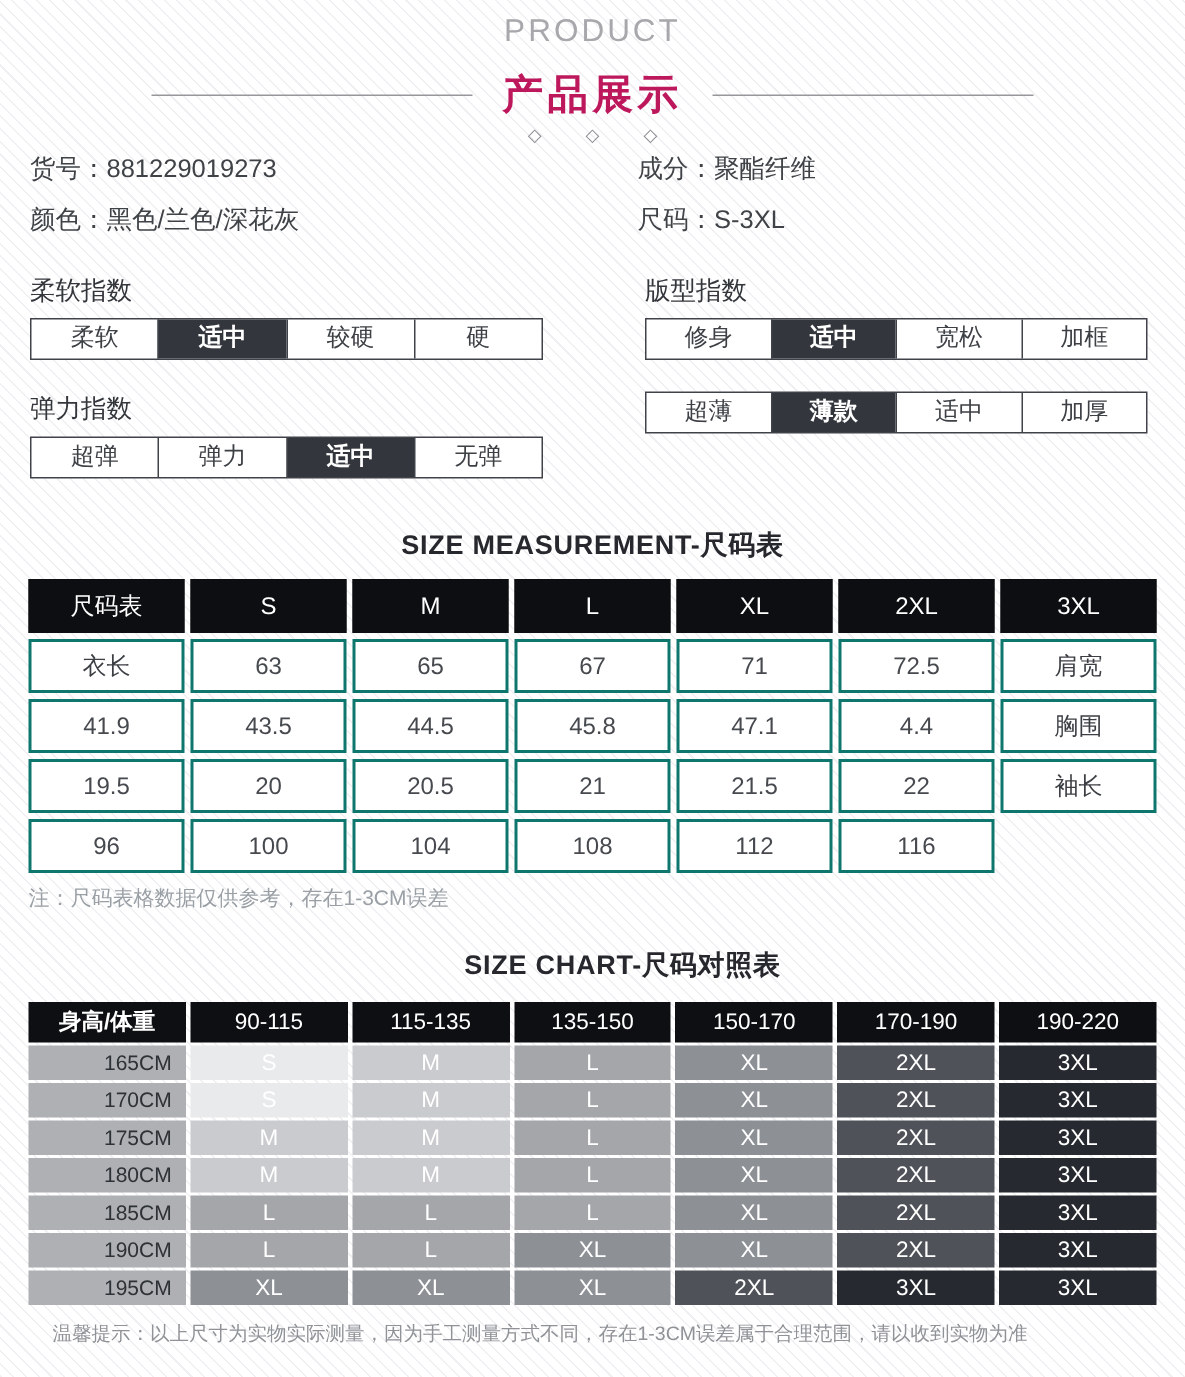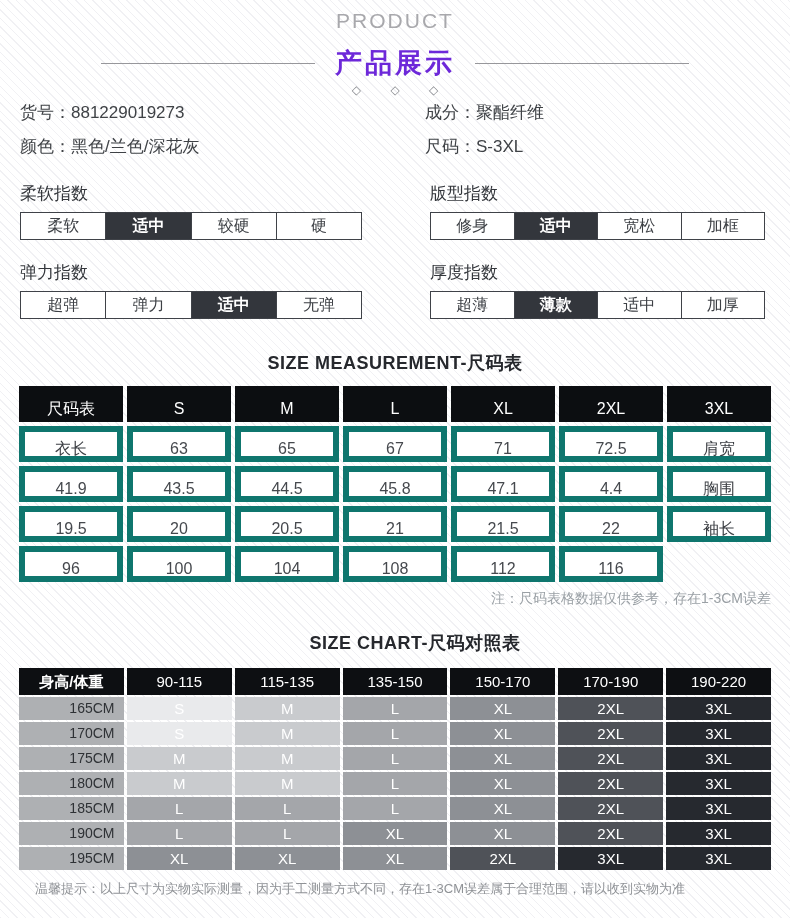--- a/index.html
+++ b/index.html
@@ -7,43 +7,43 @@
   body {
     font-family:"Liberation Sans","DejaVu Sans",sans-serif;
     background:#ffffff;
     background-image:repeating-linear-gradient(45deg, rgba(223,223,230,.45) 0 1px, transparent 1px 6px);
     overflow:hidden;
     color:#3f4246;
   }
   .eyebrow { text-align:center; padding-top:9px; font-size:21px; letter-spacing:2px; color:#a8a8ac; }
   .title-row { display:flex; align-items:center; justify-content:center; gap:20px; margin-top:12px; }
   .title-line { width:214px; height:1px; background:#97979b; }
-  .main-title { font-size:27px; font-weight:bold; color:#6d28d9; letter-spacing:3px; }
+  .main-title { font-size:27px; font-weight:bold; color:#be185d; letter-spacing:3px; }
   .diamonds { text-align:center; margin-top:2px; font-size:12px; color:#8a8c90; letter-spacing:13px; padding-left:13px; height:16px; }
 
   .info-grid { display:grid; grid-template-columns:405px auto; row-gap:10px; padding-left:20px; margin-top:2px; }
   .info-item { font-size:17px; line-height:24px; color:#3f4246; }
 
   .index-grid { display:grid; grid-template-columns:342px 335px; column-gap:68px; row-gap:21px; padding-left:20px; margin-top:23px; }
   .idx-title { font-size:17px; font-weight:normal; color:#33363b; margin-bottom:7px; }
   .idx-bar { display:flex; border:1px solid #3f4248; background:#fff; height:28px; }
   .idx-cell { flex:1; text-align:center; line-height:26px; font-size:16px; color:#3d4045; border-left:1px solid #3f4248; }
   .idx-cell:first-child { border-left:none; }
   .idx-cell.sel { background:#33363c; color:#ffffff; font-weight:bold; }
 
   .section-title { text-align:center; font-size:18px; color:#26282d; letter-spacing:.5px; }
   .sm-title { margin-top:32px; }
   .sc-title { margin-top:23px;padding-left:40px; }
 
   .mt-grid { width:752px; margin:11px auto 0; display:grid; grid-template-columns:repeat(7,1fr); gap:4px; }
-  .mt-cell { background:#fff; border:6px solid #0f766e; height:36px; line-height:34px; text-align:center; font-size:16px; color:#46494e; }
+  .mt-cell { background:#fff; border:2px solid #0f766e; height:36px; line-height:34px; text-align:center; font-size:16px; color:#46494e; }
   .mt-cell.head { background:#0c0e11; border-color:#0c0e11; color:#fff; }
   .mt-cell.label { color:#3b3e43; }
 
-  .note { width:752px; margin:8px auto 0; text-align:right; font-size:14px; color:#9aa0a5; }
+  .note { width:752px; margin:8px auto 0; text-align:left; font-size:14px; color:#9aa0a5; }
 
   .sc-grid { width:752px; margin:13px auto 0; display:grid; grid-template-columns:repeat(7,1fr); gap:2px 3px; }
   .sc-cell { height:23px; line-height:23px; text-align:center; font-size:15px; color:#fff; }
   .sc-cell.head { background:#0d0f12; height:27px; line-height:27px; }
   .sc-grid > .sc-cell.head:first-child { font-weight:bold; }
   .sc-cell.hlabel { background:#aeb0b3; color:#2e3135; font-size:14px;padding-left:41px; }
 
   .tip { margin:10px 0 0 35px; font-size:13px; color:#8f9296; }
 </style>
 </head>
@@ -90,21 +90,20 @@
       <section class="idx-section">
         <h3 class="idx-title">弹力指数</h3>
         <div class="idx-bar">
           <div class="idx-cell">超弹</div>
           <div class="idx-cell">弹力</div>
           <div class="idx-cell sel">适中</div>
           <div class="idx-cell">无弹</div>
         </div>
       </section>
       <section class="idx-section">
-        <h3 class="idx-title">厚度指数</h3>
         <div class="idx-bar">
           <div class="idx-cell">超薄</div>
           <div class="idx-cell sel">薄款</div>
           <div class="idx-cell">适中</div>
           <div class="idx-cell">加厚</div>
         </div>
       </section>
     </div>
 
   <h2 class="section-title sm-title">SIZE MEASUREMENT-尺码表</h2>

